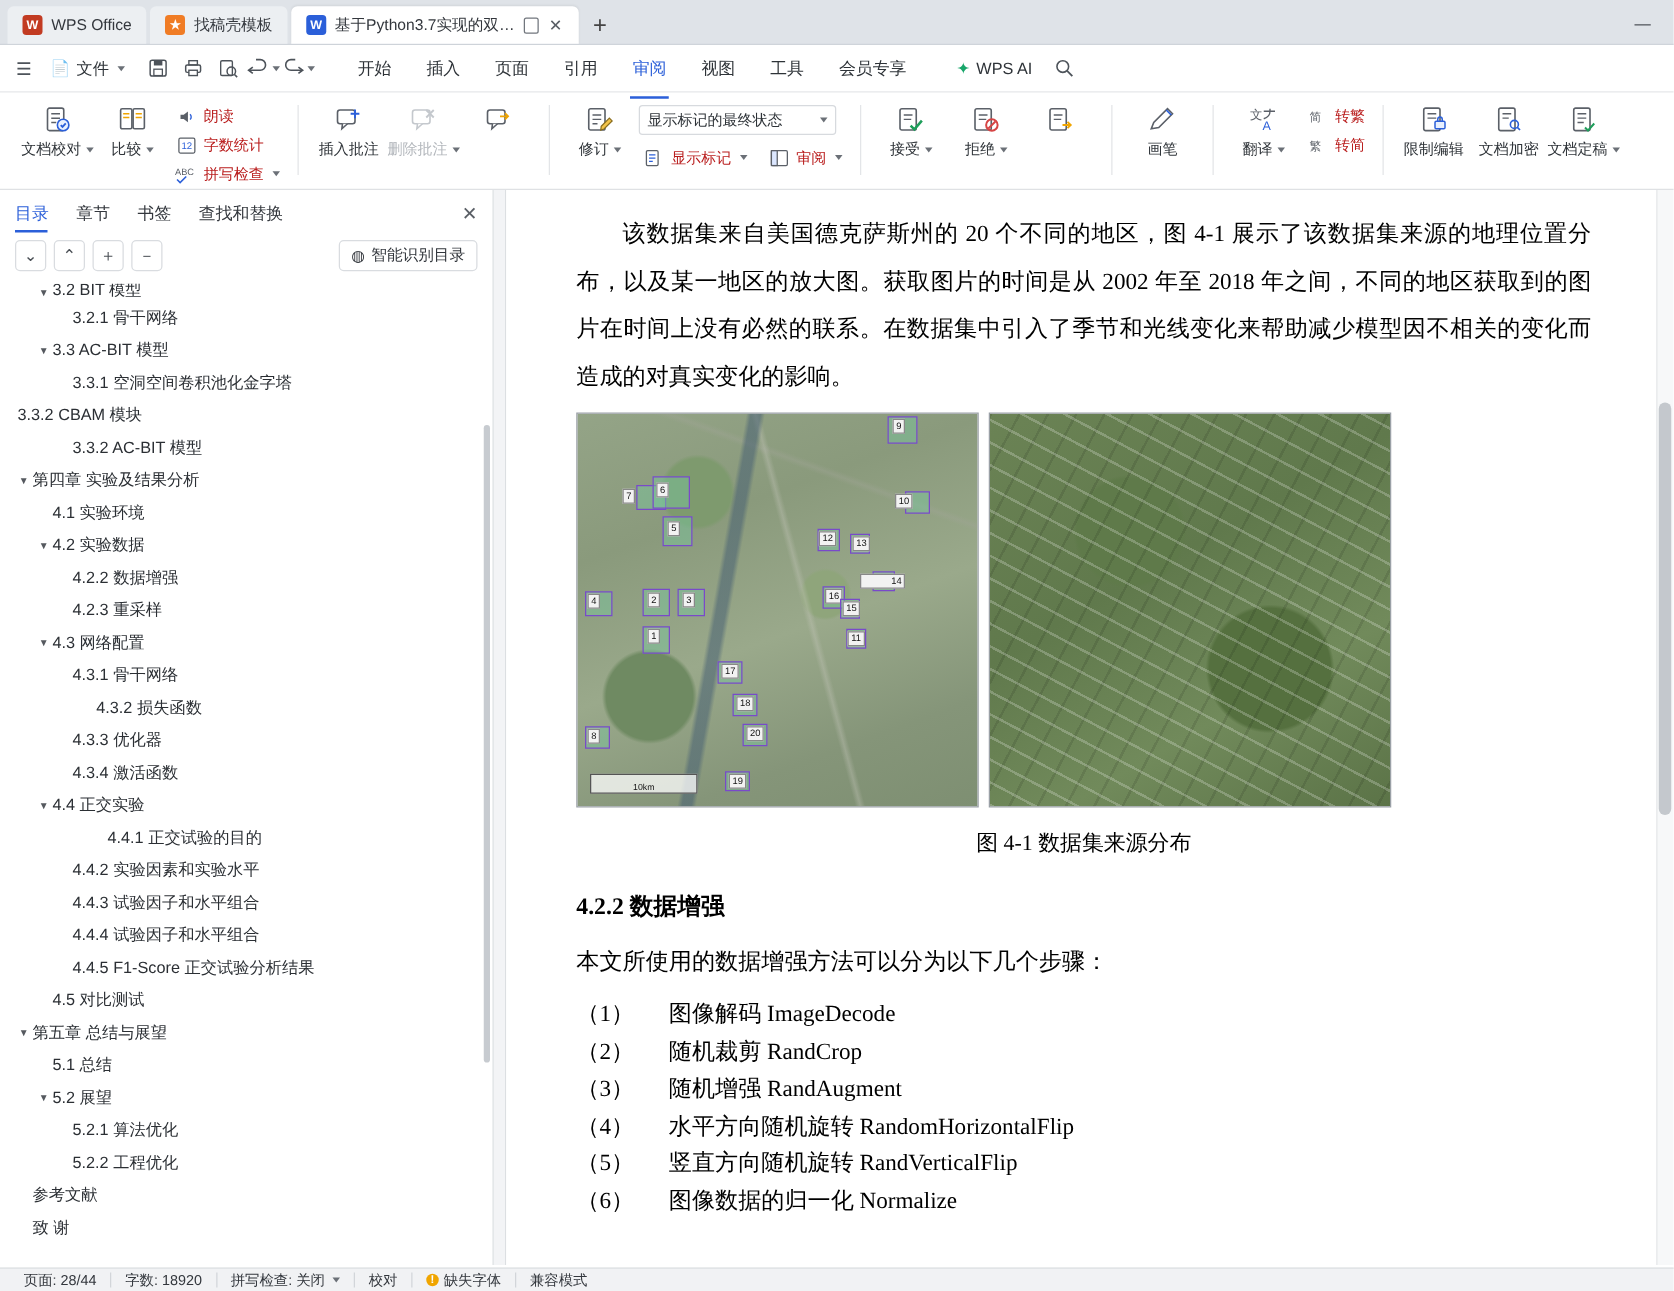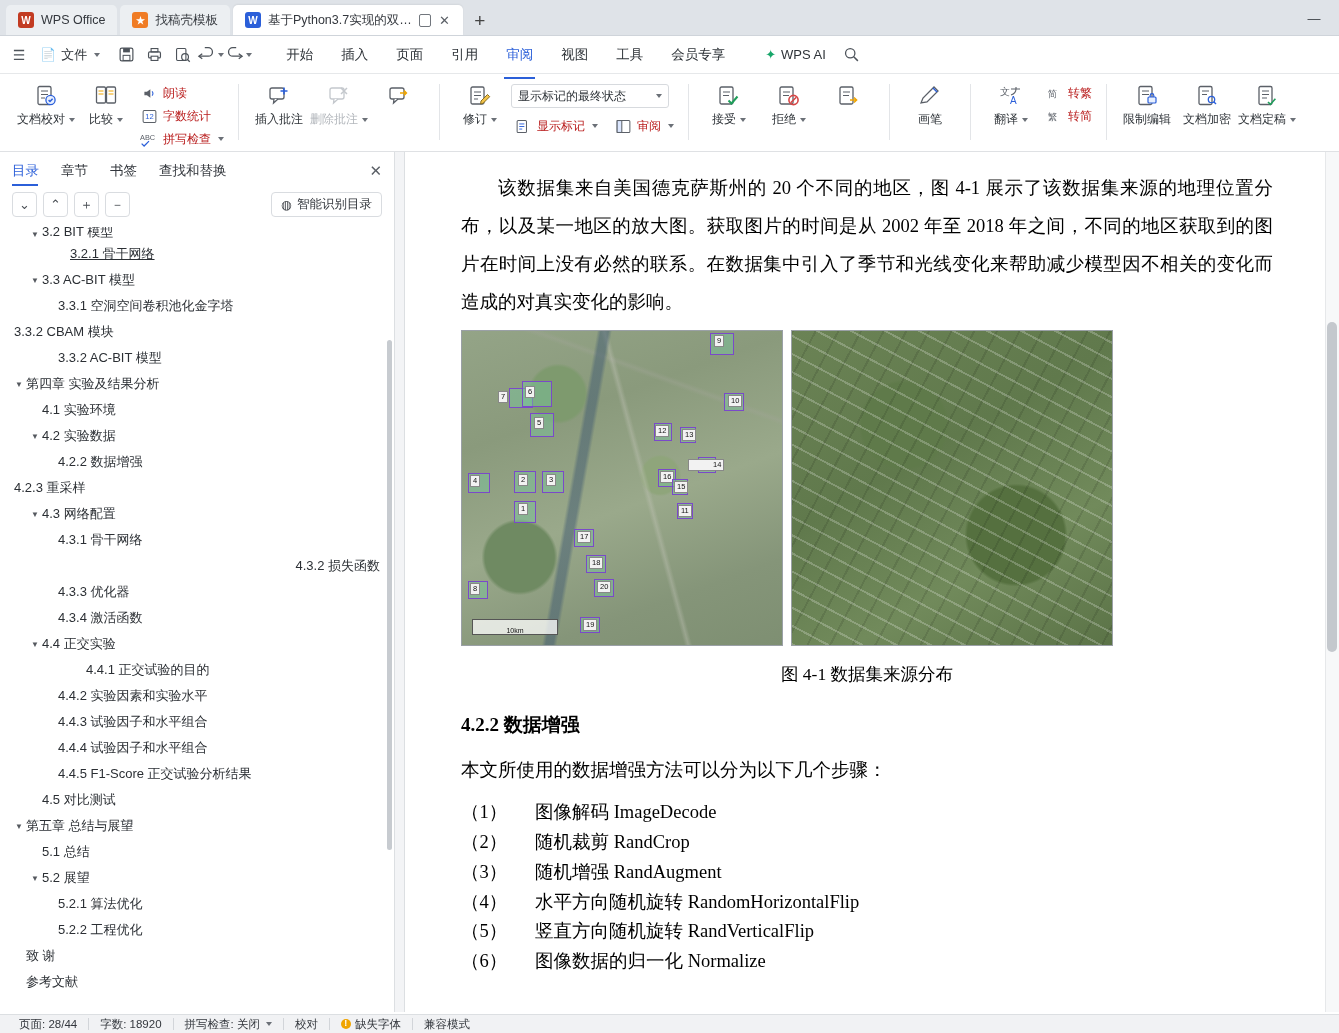--- a/index.html
+++ b/index.html
@@ -830,21 +830,21 @@
         <span>◍</span>
         <span>智能识别目录</span>
       </div>
     </div>
 
     <div class="toc" id="toc-list">
         <div class="toc-item" style="padding-left: 28px; height: 14px; overflow: hidden; align-items: flex-end;">
           <span class="toc-arrow">▼</span>
           <span>3.2 BIT 模型</span>
         </div>
-        <div class="toc-item" style="padding-left: 56px; text-decoration: underline;">
+        <div class="toc-item" style="padding-left: 44px;">
           <span class="toc-arrow"></span>
           <span>3.2.1 骨干网络</span>
         </div>
         <div class="toc-item" style="padding-left: 28px;">
           <span class="toc-arrow">▼</span>
           <span>3.3 AC-BIT 模型</span>
         </div>
         <div class="toc-item" style="padding-left: 44px;">
           <span class="toc-arrow"></span>
           <span>3.3.1 空洞空间卷积池化金字塔</span>
@@ -866,33 +866,33 @@
           <span>4.1 实验环境</span>
         </div>
         <div class="toc-item" style="padding-left: 28px;">
           <span class="toc-arrow">▼</span>
           <span>4.2 实验数据</span>
         </div>
         <div class="toc-item" style="padding-left: 44px;">
           <span class="toc-arrow"></span>
           <span>4.2.2 数据增强</span>
         </div>
-        <div class="toc-item" style="">
+        <div class="toc-item" style="padding-left: 44px;">
           <span class="toc-arrow"></span>
           <span>4.2.3 重采样</span>
         </div>
         <div class="toc-item" style="padding-left: 28px;">
           <span class="toc-arrow">▼</span>
           <span>4.3 网络配置</span>
         </div>
         <div class="toc-item" style="padding-left: 44px;">
           <span class="toc-arrow"></span>
           <span>4.3.1 骨干网络</span>
         </div>
-        <div class="toc-item" style="padding-left: 44px; justify-content: space-between;">
+        <div class="toc-item" style="padding-left: 63px;">
           <span class="toc-arrow"></span>
           <span>4.3.2 损失函数</span>
         </div>
         <div class="toc-item" style="padding-left: 44px;">
           <span class="toc-arrow"></span>
           <span>4.3.3 优化器</span>
         </div>
         <div class="toc-item" style="padding-left: 44px;">
           <span class="toc-arrow"></span>
           <span>4.3.4 激活函数</span>
@@ -940,25 +940,25 @@
         <div class="toc-item" style="padding-left: 44px; text-align: right;">
           <span class="toc-arrow"></span>
           <span>5.2.1 算法优化</span>
         </div>
         <div class="toc-item" style="padding-left: 44px;">
           <span class="toc-arrow"></span>
           <span>5.2.2 工程优化</span>
         </div>
         <div class="toc-item" style="padding-left: 12px;">
           <span class="toc-arrow"></span>
+          <span>参考文献</span>
+        </div>
+        <div class="toc-item" style="padding-left: 12px;">
+          <span class="toc-arrow"></span>
           <span>致 谢</span>
-        </div>
-        <div class="toc-item" style="padding-left: 12px;">
-          <span class="toc-arrow"></span>
-          <span>参考文献</span>
         </div>
       </div>
     <div class="toc-thumb" style="top:188px;height:510px;"></div>
   </div>
 
   <div class="splitter"></div>
 
   <div class="docarea">
     <div class="page">
       <div class="ptext indent">该数据集来自美国德克萨斯州的 20 个不同的地区，图 4-1 展示了该数据集来源的地理位置分布，以及某一地区的放大图。获取图片的时间是从 2002 年至 2018 年之间，不同的地区获取到的图片在时间上没有必然的联系。在数据集中引入了季节和光线变化来帮助减少模型因不相关的变化而造成的对真实变化的影响。</div>
@@ -967,21 +967,21 @@
         <div class="fig fig-left map-left">
           <div class="plot" style="left:47px;top:57px;width:24px;height:20px;"></div>
           <div class="plotnum" style="left:36px;top:60px;">7</div>
           <div class="plot" style="left:60px;top:50px;width:30px;height:26px;"></div>
           <div class="plotnum" style="left:63px;top:55px;">6</div>
           <div class="plot" style="left:68px;top:82px;width:24px;height:24px;"></div>
           <div class="plotnum" style="left:72px;top:86px;">5</div>
           <div class="plot" style="left:248px;top:2px;width:24px;height:22px;"></div>
           <div class="plotnum" style="left:252px;top:4px;">9</div>
           <div class="plot" style="left:262px;top:62px;width:20px;height:18px;"></div>
-          <div class="plotnum" style="left:266px;top:64px;">10</div>
+          <div class="plotnum" style="left:254px;top:64px;">10</div>
           <div class="plot" style="left:192px;top:92px;width:18px;height:18px;"></div>
           <div class="plotnum" style="left:193px;top:94px;">12</div>
           <div class="plot" style="left:218px;top:96px;width:16px;height:16px;"></div>
           <div class="plotnum" style="left:220px;top:98px;">13</div>
           <div class="plot" style="left:236px;top:126px;width:18px;height:16px;"></div>
           <div class="plotnum" style="left:226px;top:128px;padding-left:24px;">14</div>
           <div class="plot" style="left:196px;top:138px;width:18px;height:18px;"></div>
           <div class="plotnum" style="left:198px;top:140px;">16</div>
           <div class="plot" style="left:210px;top:148px;width:16px;height:16px;"></div>
           <div class="plotnum" style="left:212px;top:150px;">15</div>

